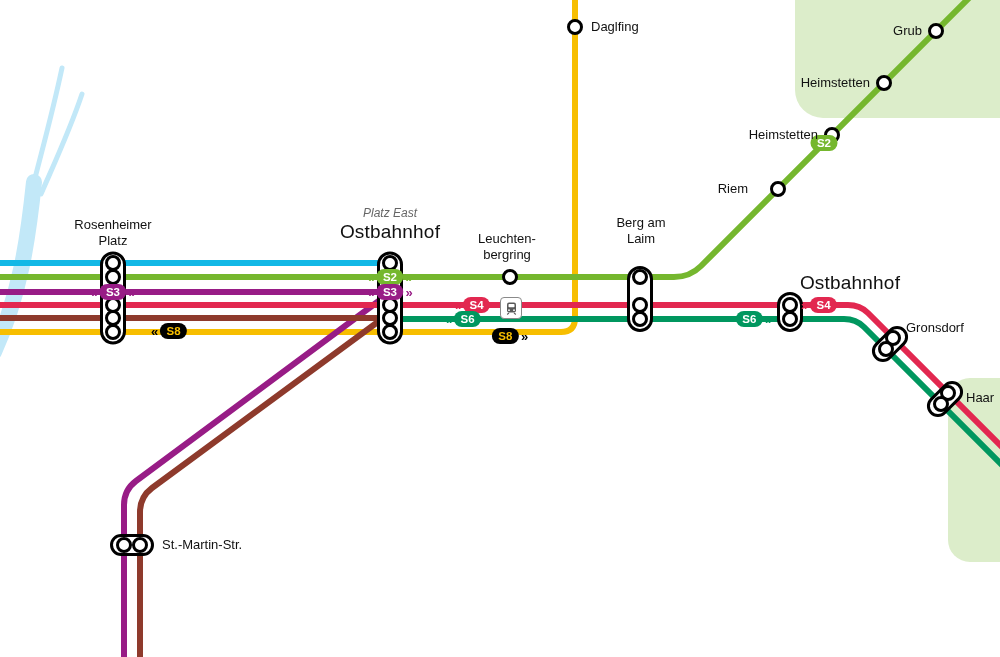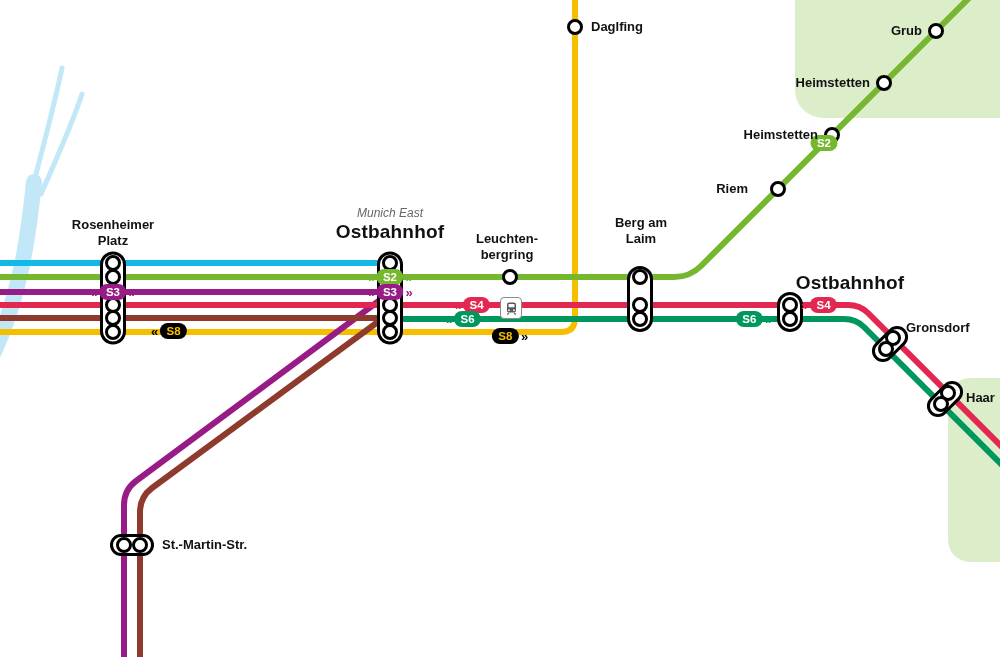--- a/index.html
+++ b/index.html
@@ -6,21 +6,21 @@
   .stage{position:relative;width:1000px;height:657px;overflow:hidden;
          background:var(--c-background,#fff);
          font-family:"Liberation Sans",sans-serif;}
   .stage svg.map{position:absolute;left:0;top:0;}
   .dot{position:absolute;width:10px;height:10px;background:#fff;
        border:3px solid var(--c-outline,#000);border-radius:50%;
        transform:translate(-50%,-50%);}
   .capsule{position:absolute;background:#fff;border:3px solid var(--c-outline,#000);
        border-radius:14px;transform:translate(-50%,-50%);}
   .capsule.rot{transform:translate(-50%,-50%) rotate(-45deg);}
-  .lbl{position:absolute;font-size:13px;font-weight:700;color:var(--c-label,#111);
+  .lbl{position:absolute;font-size:13px;font-weight:400;color:var(--c-label,#111);
        white-space:pre-line;line-height:1.22;}
   .lbl.center{transform:translateX(-50%);text-align:center;}
   .lbl.rightal{text-align:right;}
   .lbl.big{font-size:19px;letter-spacing:.2px;}
   .lbl.subtitle{font-size:12px;font-style:italic;font-weight:400;color:var(--c-label_muted,#666);}
   .badge-row{position:absolute;display:flex;align-items:center;gap:2px;
        transform:translate(-50%,-50%);}
   .chev{font-size:13px;font-weight:700;line-height:1;}
   .chev:empty{display:none;}
   .badge{height:16px;min-width:27px;box-sizing:border-box;padding:0 5px;border-radius:9px;
@@ -149,21 +149,21 @@
 
   </div>
 
   <div class="lbl" style="left:591px;top:19px">Daglfing</div>
   <div class="lbl rightal" style="right:78px;top:23px">Grub</div>
   <div class="lbl rightal" style="right:130px;top:75px">Heimstetten</div>
   <div class="lbl rightal" style="right:182px;top:127px">Heimstetten</div>
   <div class="lbl rightal" style="right:252px;top:181px">Riem</div>
   <div class="lbl center" style="left:113px;top:217px">Rosenheimer
 Platz</div>
-  <div class="lbl center subtitle" style="left:390px;top:206px">Munich East</div>
+  <div class="lbl center subtitle" style="left:390px;top:206px">Platz East</div>
   <div class="lbl center big" style="left:390px;top:220px">Ostbahnhof</div>
   <div class="lbl center" style="left:507px;top:231px">Leuchten-
 bergring</div>
   <div class="lbl center" style="left:641px;top:215px">Berg am
 Laim</div>
   <div class="lbl center big" style="left:850px;top:271px">Ostbahnhof</div>
   <div class="lbl" style="left:906px;top:320px">Gronsdorf</div>
   <div class="lbl" style="left:966px;top:390px">Haar</div>
   <div class="lbl" style="left:162px;top:537px">St.-Martin-Str.</div>
 

